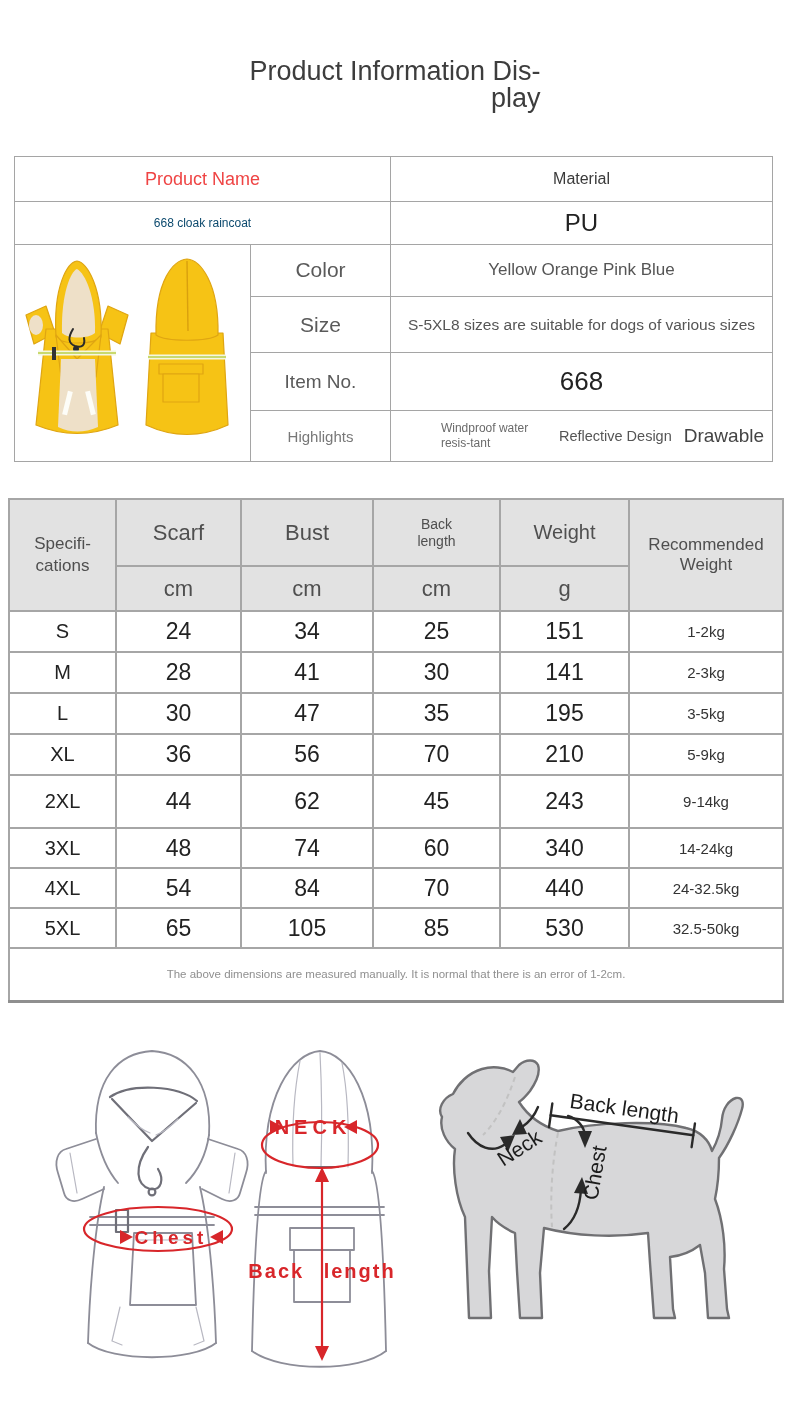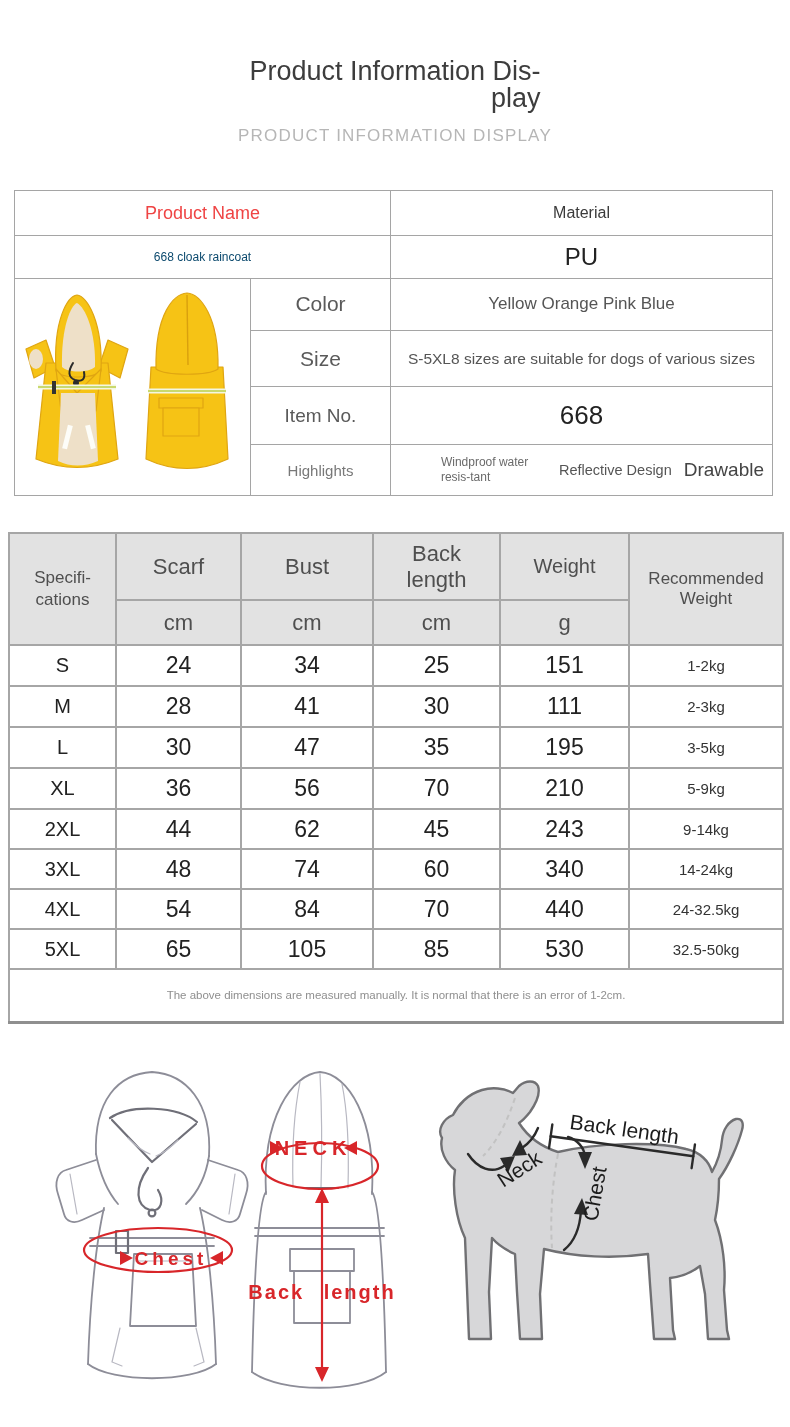--- a/index.html
+++ b/index.html
@@ -44,21 +44,21 @@
   .hl-2{font-size:14.5px;color:#555;}
   .hl-3{font-size:19px;color:#444;}
   .photo-cell{padding:0;}
   
   .size-table{margin:36px 0 0 8px;table-layout:fixed;width:774px;border:2px solid var(--border_dark);border-bottom-width:3px;}
   .size-table td,.size-table th{border:2px solid var(--border_light);text-align:center;vertical-align:middle;padding:0;font-weight:400;}
   .size-table th{background:var(--header_gray);color:#4f4f4f;}
   .preline{white-space:pre-line;}
   .th-spec{font-size:17px;text-align:left;padding-left:18px;line-height:1.3;}
   .th-col{font-size:22px;}
-  .th-col.wrap{font-size:22px;line-height:1.15;}
+  .th-col.wrap{font-size:14px;line-height:1.15;}
   .th-col.weight{font-size:20px;}
   .th-unit{font-size:22px;font-weight:bold;color:#2d2d2d;}
   .th-reco{font-size:17px;text-align:left;padding-left:14px;line-height:1.15;}
   .td-size{font-size:20px;font-weight:bold;color:#222;}
   .td-num{font-size:23px;color:#222;}
   .td-reco{font-size:15px;color:#333;}
   .note-row td{height:53px;font-size:11.5px;color:#8f8f8f;}
   
   .diagrams{display:flex;margin-top:18px;}
   svg text{font-family:"Liberation Sans","DejaVu Sans",sans-serif;}
@@ -77,21 +77,20 @@
   .lining{fill:var(--lining_beige);stroke:none;}
   .stripe-w{stroke:#f4f7e2;stroke-width:5;fill:none;}
   .stripe-g{stroke:#c9d96e;stroke-width:2;fill:none;}
   .cord{fill:none;stroke:#2b2b2b;stroke-width:2;stroke-linecap:round;}
 </style>
 </head>
 <body>
 
 <div class="header">
   <h1 class="title"><span>Product Information Dis-</span><br><span>play</span></h1>
-  <div class="subtitle">PRODUCT INFORMATION DISPLAY</div>
 </div>
 
 <table class="product-table">
   <colgroup>
       <col style="width:236px">
       <col style="width:140px">
       <col style="width:382px">
     </colgroup>
   <tbody>
       <tr style="height:45px">
@@ -191,40 +190,40 @@
     <td class="td-num">34</td>
     <td class="td-num">25</td>
     <td class="td-num">151</td>
     <td class="td-reco">1-2kg</td>
   </tr>
   <tr style="height:41px">
     <td class="td-size">M</td>
     <td class="td-num">28</td>
     <td class="td-num">41</td>
     <td class="td-num">30</td>
-    <td class="td-num">111</td>
+    <td class="td-num">141</td>
     <td class="td-reco">2-3kg</td>
   </tr>
   <tr style="height:41px">
     <td class="td-size">L</td>
     <td class="td-num">30</td>
     <td class="td-num">47</td>
     <td class="td-num">35</td>
     <td class="td-num">195</td>
     <td class="td-reco">3-5kg</td>
   </tr>
   <tr style="height:41px">
     <td class="td-size">XL</td>
     <td class="td-num">36</td>
     <td class="td-num">56</td>
     <td class="td-num">70</td>
     <td class="td-num">210</td>
     <td class="td-reco">5-9kg</td>
   </tr>
-  <tr style="height:40px">
+  <tr style="height:53px">
     <td class="td-size">2XL</td>
     <td class="td-num">44</td>
     <td class="td-num">62</td>
     <td class="td-num">45</td>
     <td class="td-num">243</td>
     <td class="td-reco">9-14kg</td>
   </tr>
   <tr style="height:40px">
     <td class="td-size">3XL</td>
     <td class="td-num">48</td>

